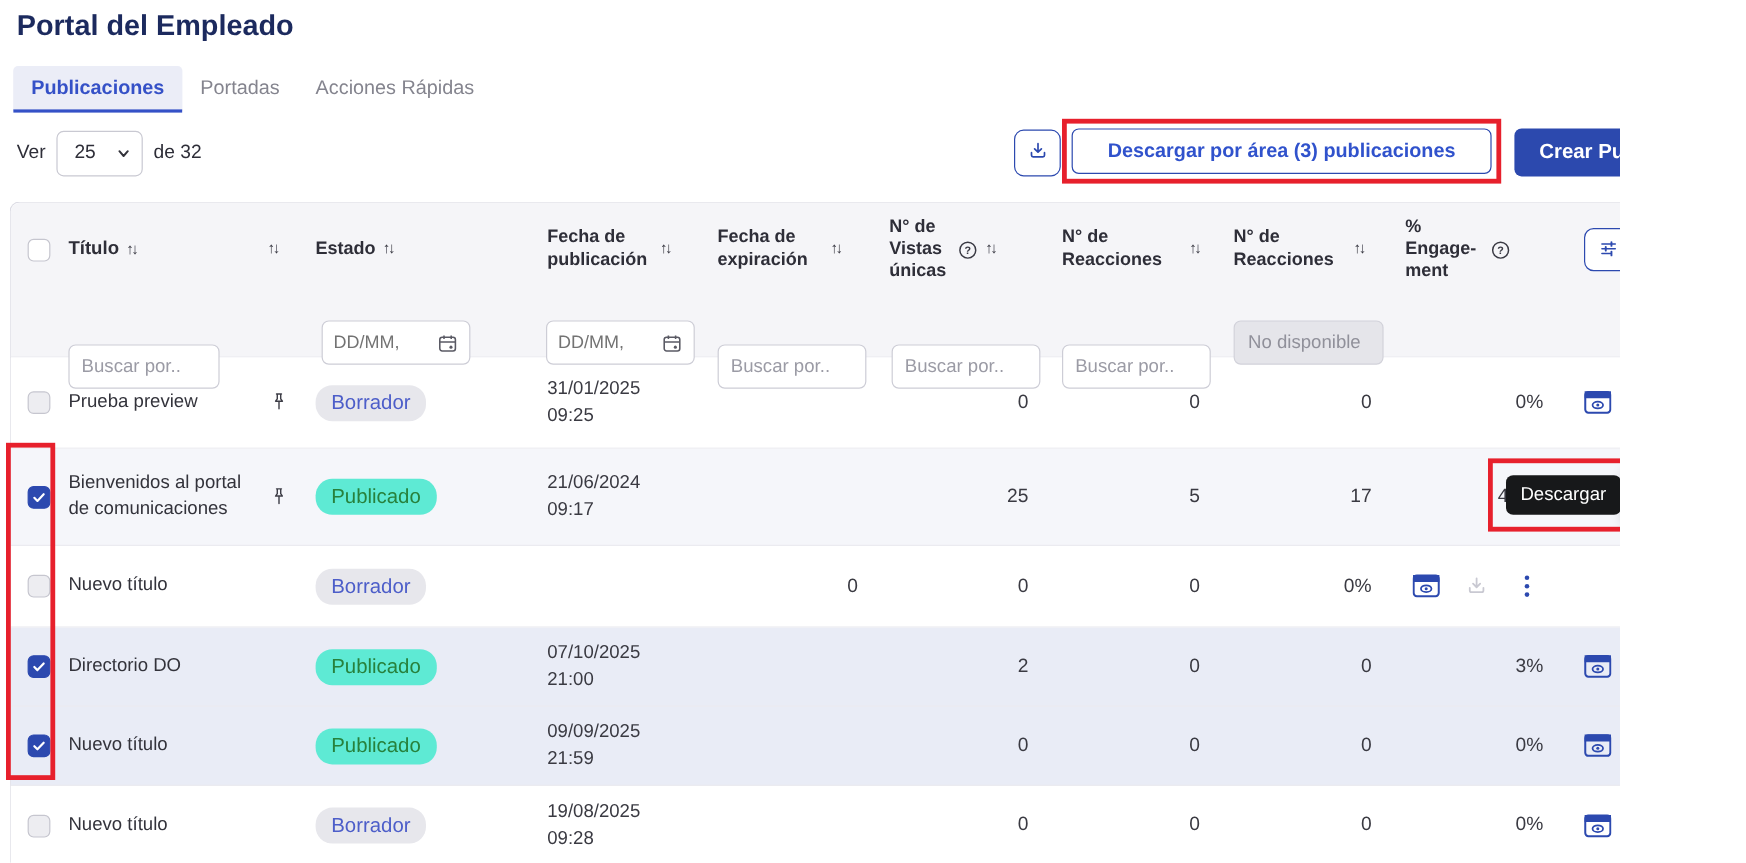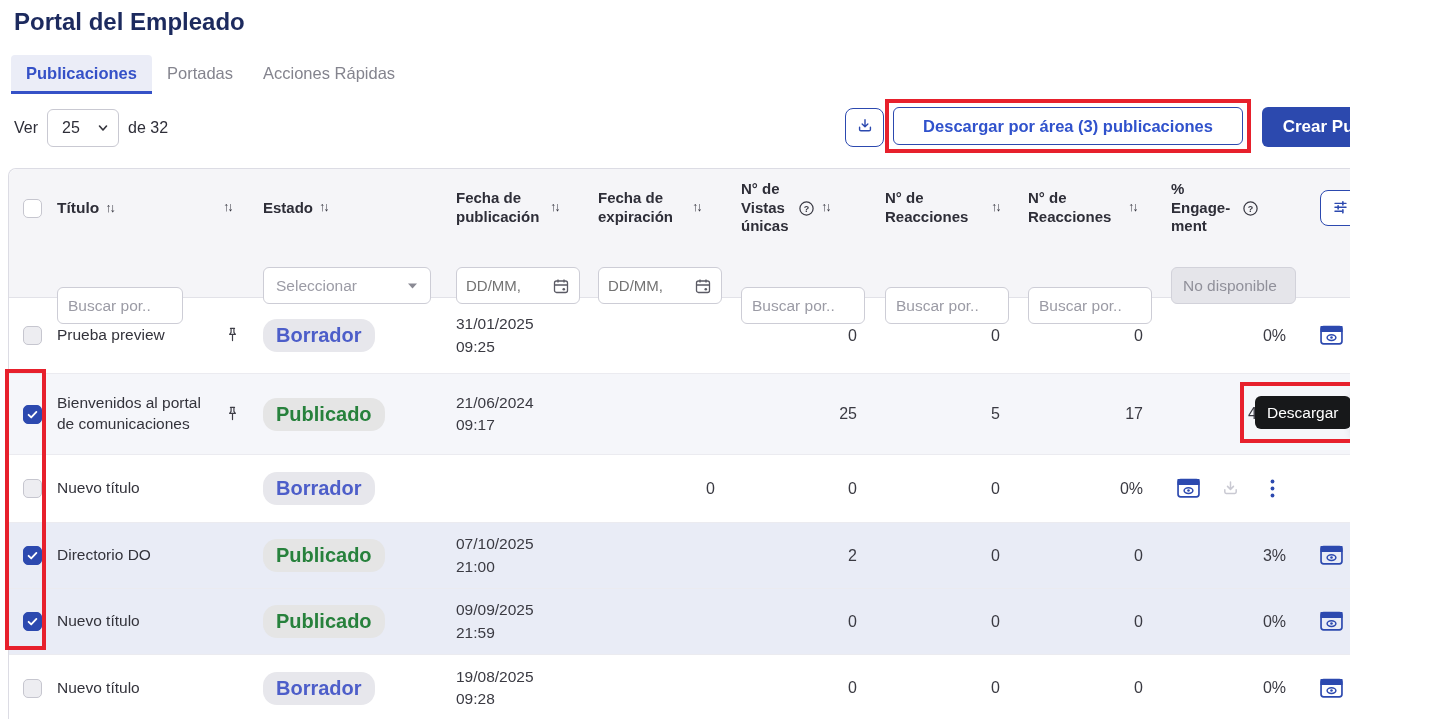--- a/index.html
+++ b/index.html
@@ -48,23 +48,23 @@
   .f-date { width:124px; height:37px; border:1px solid #cdcdd6; border-radius:6px; background:#fff; display:flex; align-items:center; justify-content:space-between; padding:0 9px; font-size:15px; color:#737373; }
   .f-disabled { width:125px; height:37px; border:1px solid #d2d2da; border-radius:6px; background:#e5e5ea; display:flex; align-items:center; padding:0 11px; font-size:15.5px; color:#90909a; }
   .colcfg-btn { width:40px; height:36px; border:1px solid #2c49af; border-radius:8px; background:#fff; display:flex; align-items:center; justify-content:center; margin-left:22px; }
 
   .trow { border-bottom:1px solid #ebebf0; background:#fff; }
   .trow.tint-light { background:#f5f6fa; }
   .trow.tint-med { background:#e9ecf6; }
   .cb { width:19px; height:19px; border-radius:5px; background:#ededf1; border:1px solid #c6c6cf; display:flex; align-items:center; justify-content:center; }
   .cb-head { background:#fff; }
   .cb-on { background:#2c49af; border-color:#2c49af; }
-  .badge { padding:5px 13px; border-radius:14px; font-size:20px; white-space:nowrap;font-weight:bold; }
+  .badge { padding:5px 13px; border-radius:14px; font-size:17px; white-space:nowrap; }
   .badge.draft { background:#e7e7ec; color:#4d5ec9; }
-  .badge.published { background:#e5e5e5; color:#27813c; }
+  .badge.published { background:#5eead4; color:#27813c; }
   .c-date { padding-left:15px; font-size:15.5px; line-height:1.45; color:#3a3a42; }
   .c-num { display:flex; justify-content:flex-end; padding-right:12px; font-size:16px; color:#3a3a42; }
   .eng-shift { padding-right:41px; }
   .c-actions { display:flex; align-items:center; gap:19px; padding-left:22px; }
   .icon-btn { display:flex; align-items:center; justify-content:center; width:23px; height:23px; }
 
   
   .annot { position:absolute; border:4px solid #e7202c; background:transparent; z-index:50; pointer-events:none; }
   .tooltip { position:absolute; left:1255px; top:396px; height:33px; background:#17181a; color:#fff; border-radius:6px; display:flex; align-items:center; padding:0 12px; font-size:15.5px; z-index:46; }
   .tooltip .arrow { position:absolute; right:-7px; top:50%; transform:translateY(-50%); width:0; height:0; border-top:7px solid transparent; border-bottom:7px solid transparent; border-left:8px solid #17181a; }
@@ -169,28 +169,20 @@
             </span>
           </button>
         </div>
       </div>
       <div class="grid hrow2">
         <div></div>
         <div class="c-title" style="display:flex;align-items:center;">
           <input class="f-input w126" placeholder="Buscar por.." style="">
         </div>
         <div></div>
-        <div class="c-estado">
-          <div class="f-select">
-            <span>Seleccionar</span>
-            <svg width="11" height="8" viewBox="0 0 11 8">
-                <path d="M1 1.5l4.5 5 4.5-5" fill="#8a8a94"></path>
-              </svg>
-          </div>
-        </div>
         <div class="c-fdate">
           <div class="f-date">
             <span>DD/MM,</span>
             <svg width="18" height="18" viewBox="0 0 18 18" fill="none" stroke="#5a5a64" stroke-width="1.3">
                 <rect x="2.5" y="4" width="13" height="11.5" rx="2"></rect>
                 <path d="M6 2.5v3M12 2.5v3M2.5 8h13"></path>
                 <circle cx="11.8" cy="12.3" r="1.3" fill="#5a5a64" stroke="none"></circle>
               </svg>
           </div>
         </div>

